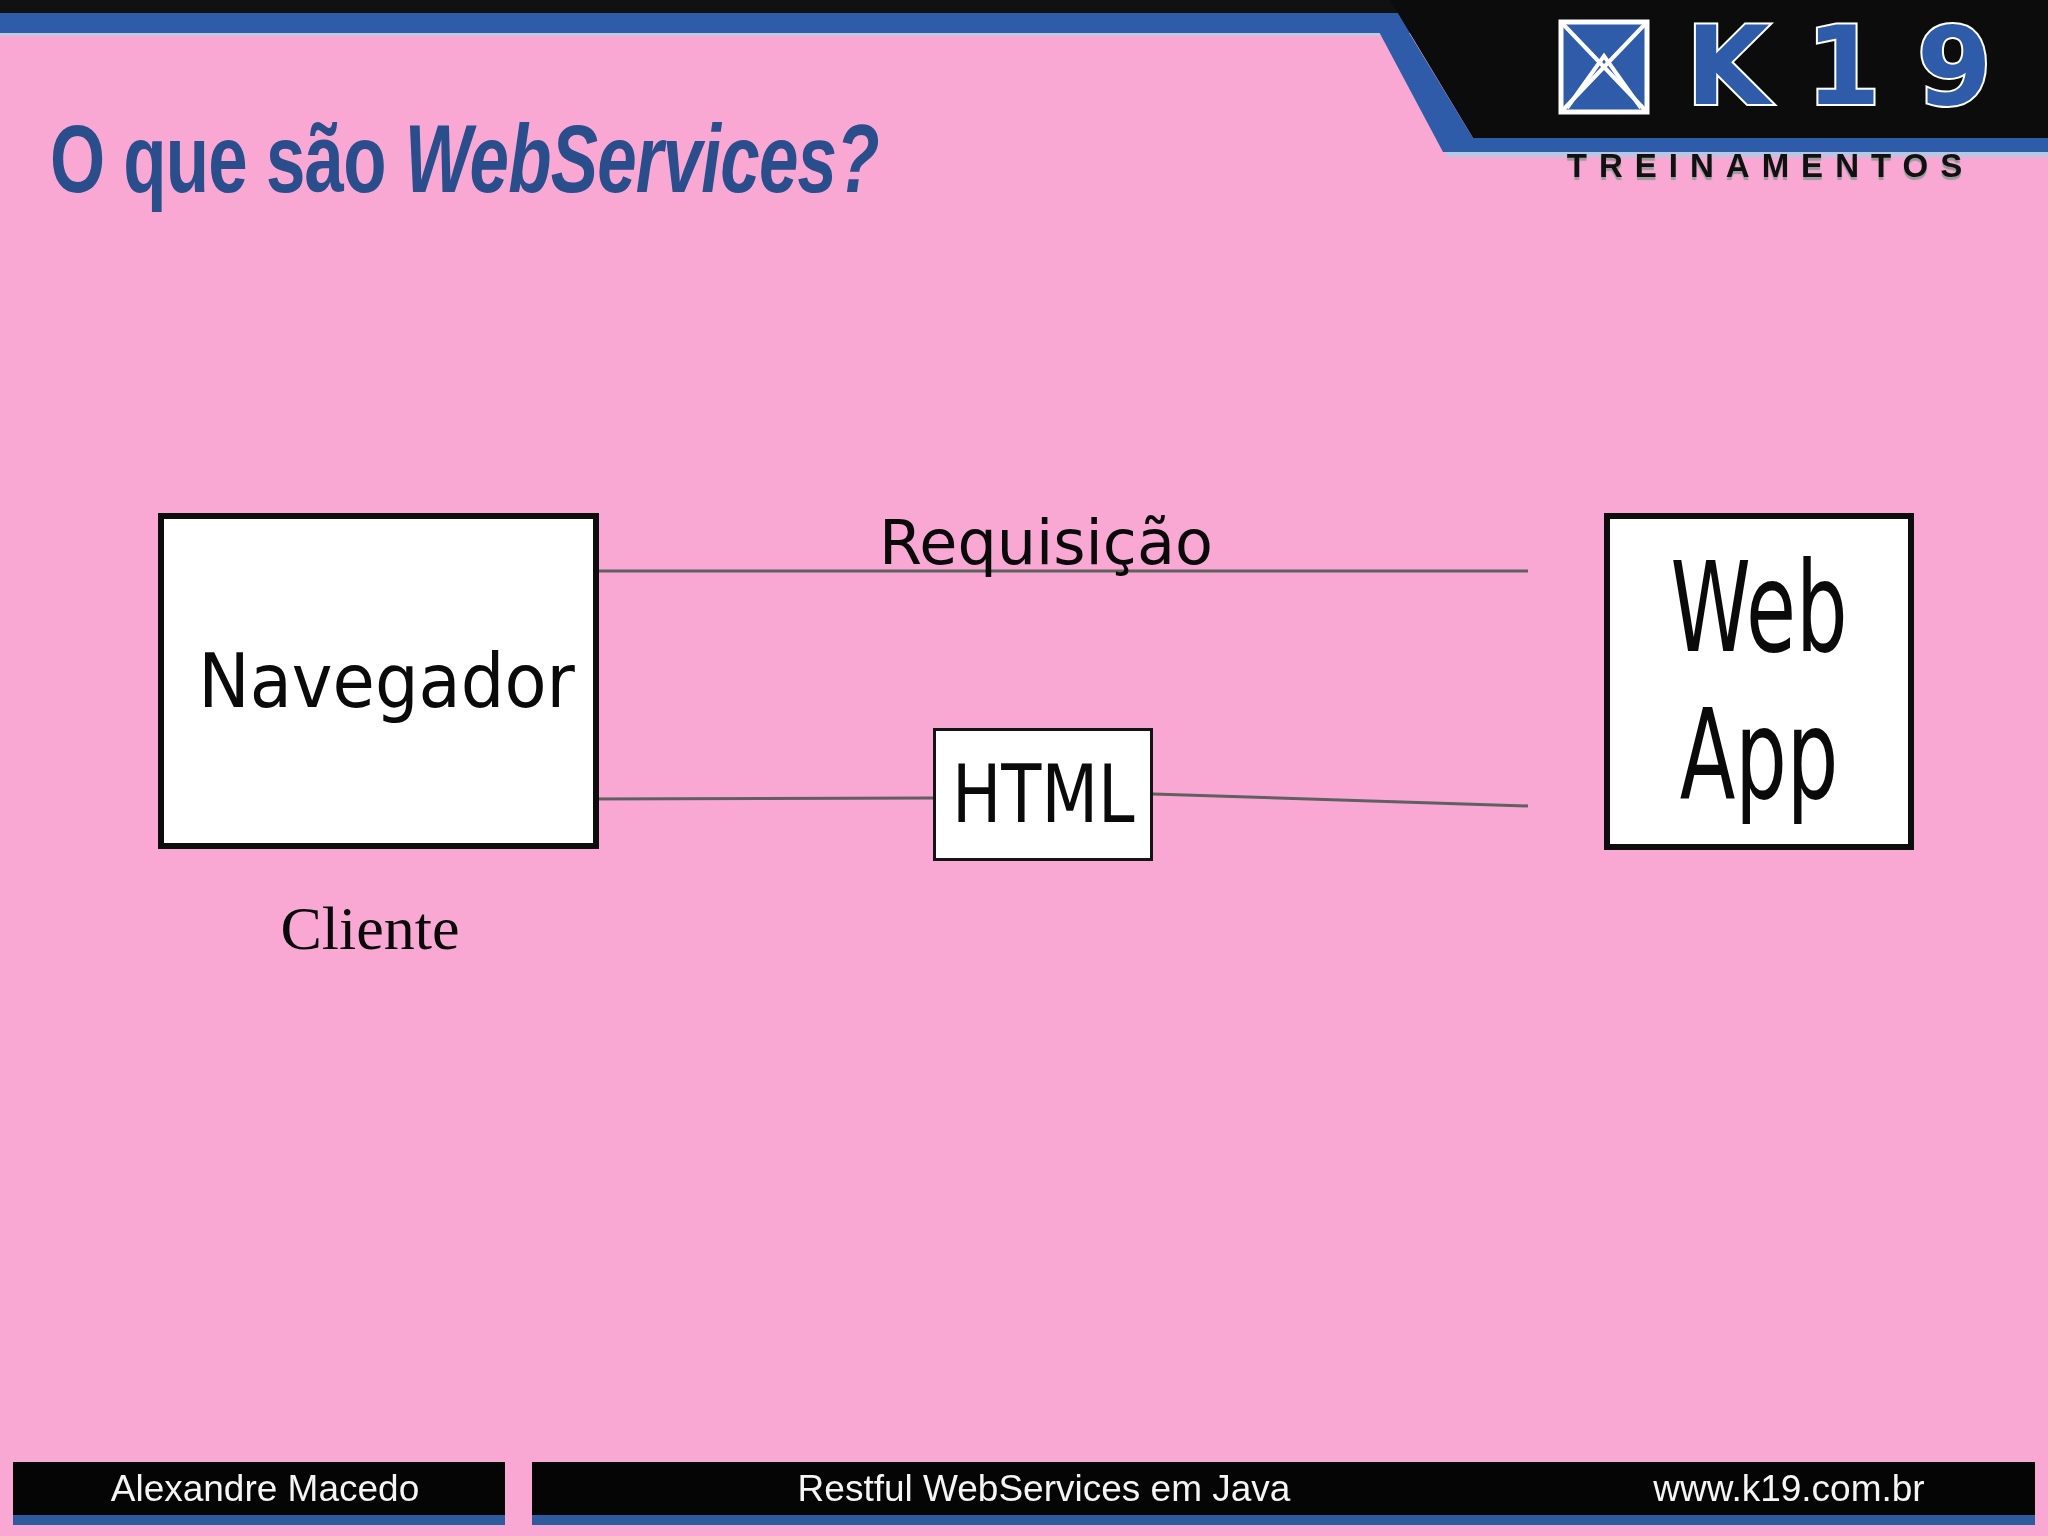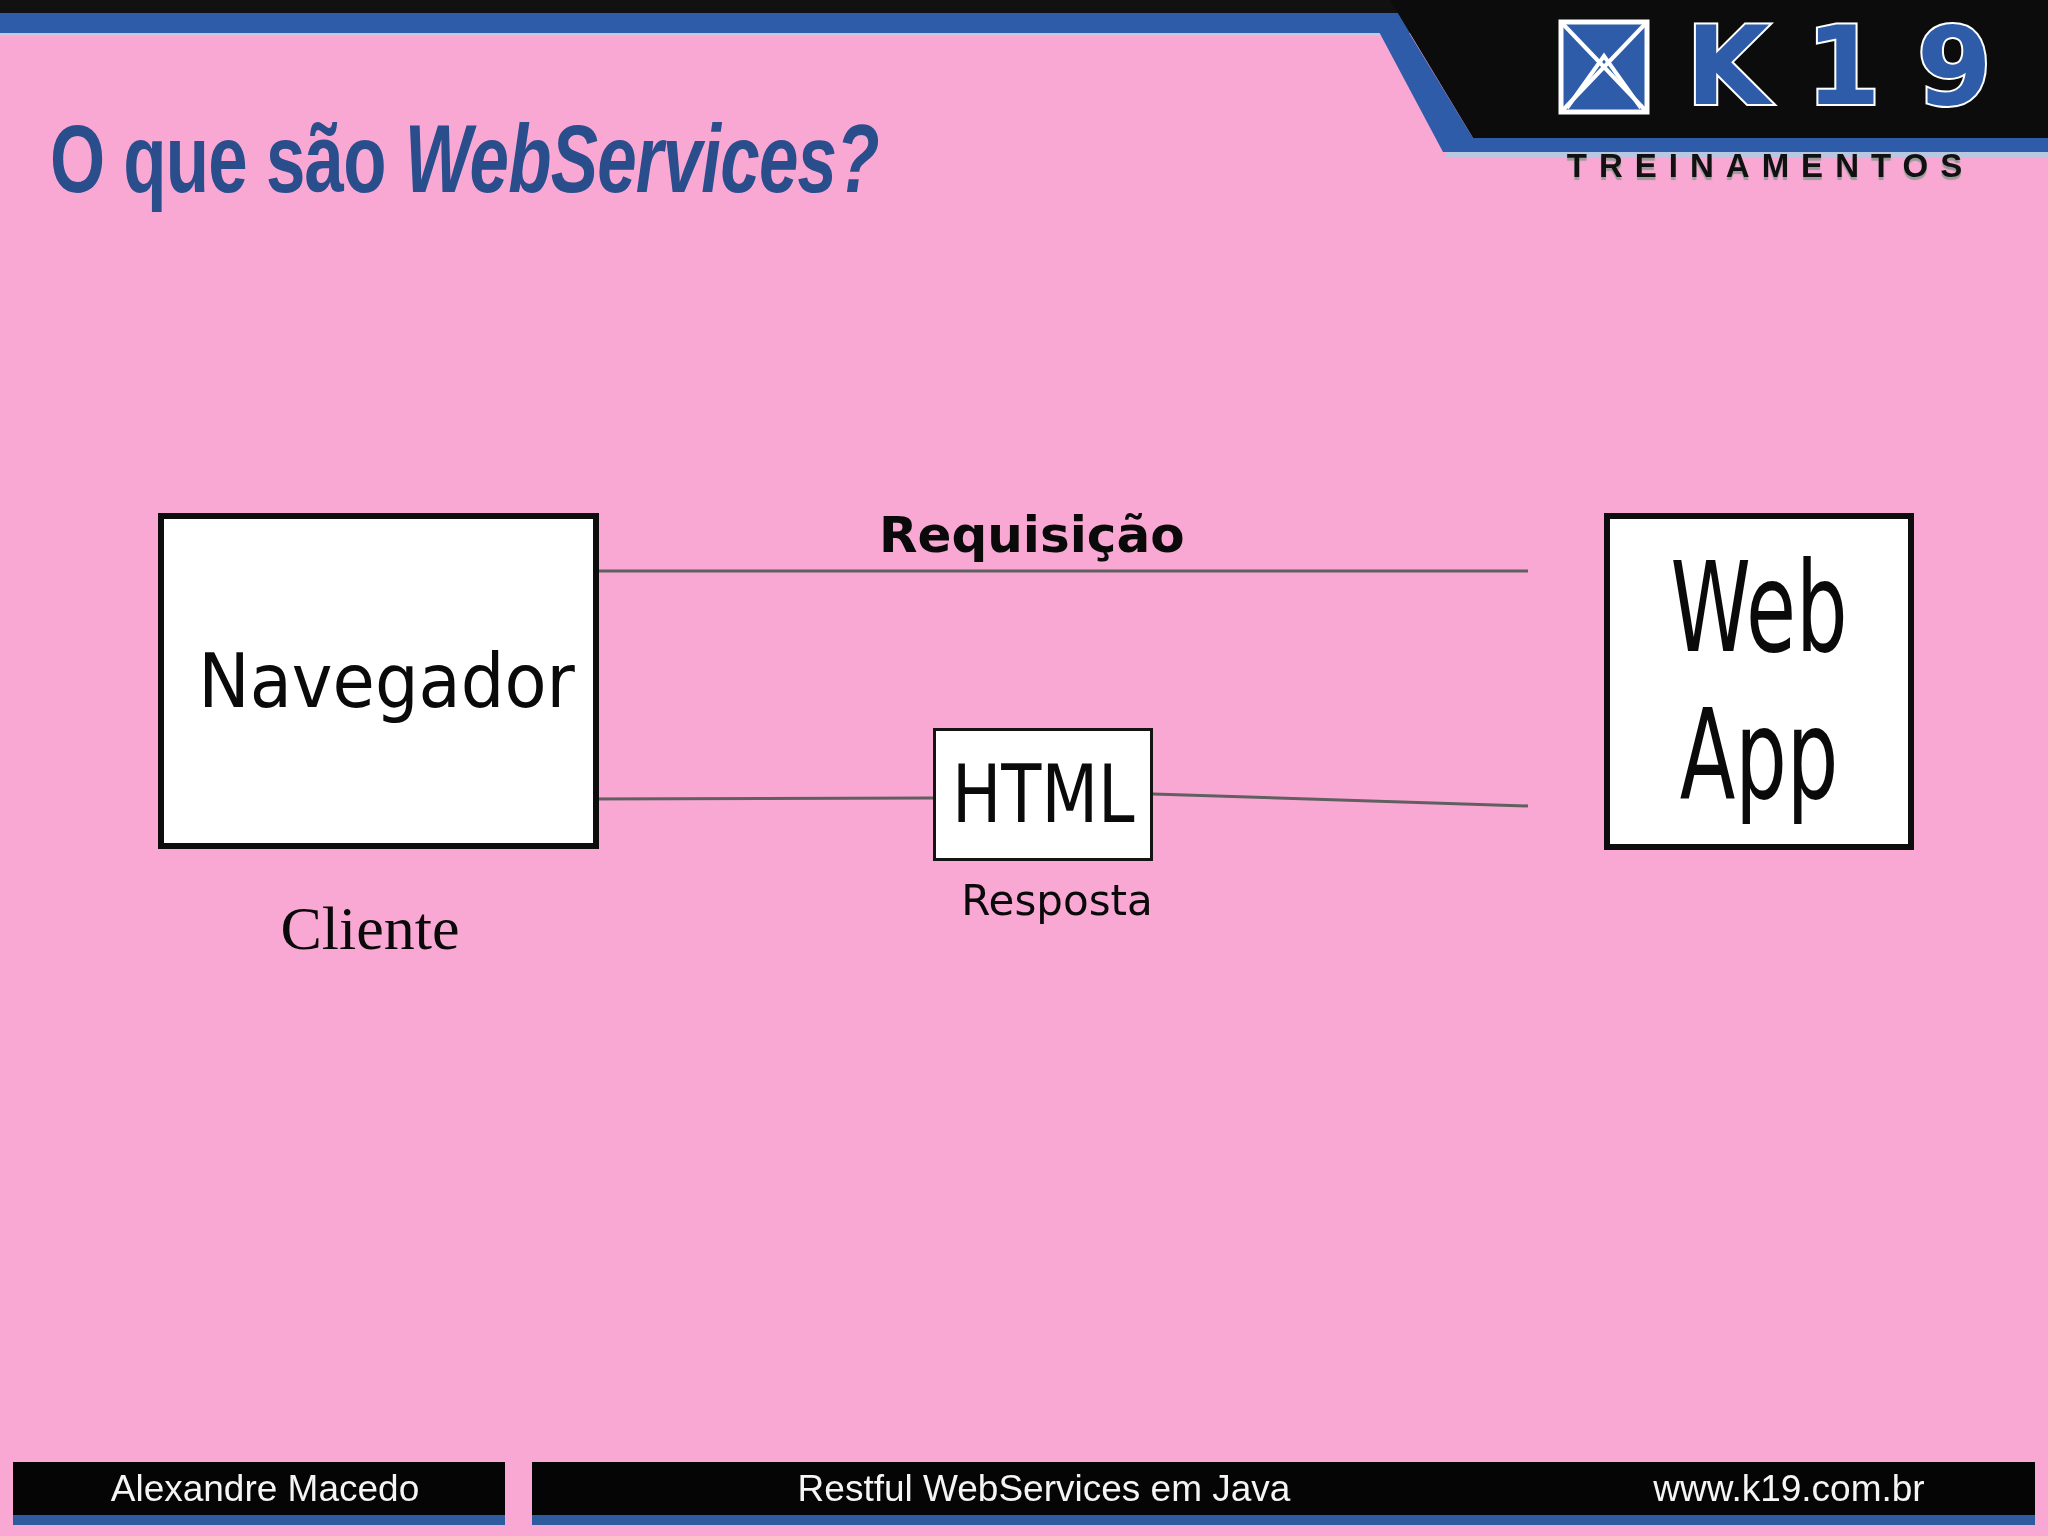--- a/index.html
+++ b/index.html
@@ -28,21 +28,21 @@
   
   .connector-svg{position:absolute;left:0;top:0;width:2048px;height:1536px;}
   .dbox{position:absolute;background:#ffffff;display:flex;align-items:center;justify-content:center;color:#0a0a0a;}
   .client-box{left:158px;top:513px;width:413px;height:324px;border:6px solid #0d0d0d;padding-left:16px;}
   .client-box .btxt{font-size:74px;transform:scaleX(0.93);white-space:nowrap;}
   .server-box{left:1604px;top:513px;width:298px;height:325px;border:6px solid #0d0d0d;}
   .server-box .btxt{font-size:125px;line-height:1.17;transform:scaleX(0.65);text-align:center;width:460px;}
   .html-box{left:933px;top:728px;width:214px;height:127px;border:3px solid #141414;}
   .html-box .btxt{font-size:80px;transform:scaleX(0.82);white-space:nowrap;}
   .dlabel{position:absolute;color:#0a0a0a;text-align:center;white-space:nowrap;}
-  .lbl-request{left:879px;top:506px;width:300px;font-size:50px;font-weight:bold;}
+  .lbl-request{left:879px;top:506px;width:300px;font-size:62px;}
   .lbl-response{left:907px;top:876px;width:300px;font-size:42px;}
   .lbl-client{left:220px;top:893px;width:300px;font-size:62px;font-family:Liberation Serif, serif;}
   .lbl-server{left:1534px;top:878px;width:300px;font-size:60px;}
   
   .fbar{
     position:absolute;top:1462px;height:53px;background:#050505;
     border-bottom:10px solid #2e5a9e;
     display:flex;align-items:center;justify-content:center;
     font-family:"Liberation Sans",sans-serif;font-size:37px;color:#f5f5f5;
     white-space:nowrap;
@@ -90,21 +90,20 @@
 
   <div class="dbox server-box">
     <div class="btxt">Web App</div>
   </div>
 
   <div class="dbox html-box">
     <div class="btxt">HTML</div>
   </div>
 
   <div class="dlabel lbl-request">Requisição</div>
-  <div class="dlabel lbl-response">Resposta</div>
   <div class="dlabel lbl-client">Cliente</div>
 
   <div class="fbar fbar-author">
     <span>Alexandre Macedo</span>
   </div>
   <div class="fbar fbar-course">
     <span>Restful WebServices em Java</span>
   </div>
   <div class="fbar fbar-site">
     <span>www.k19.com.br</span>

